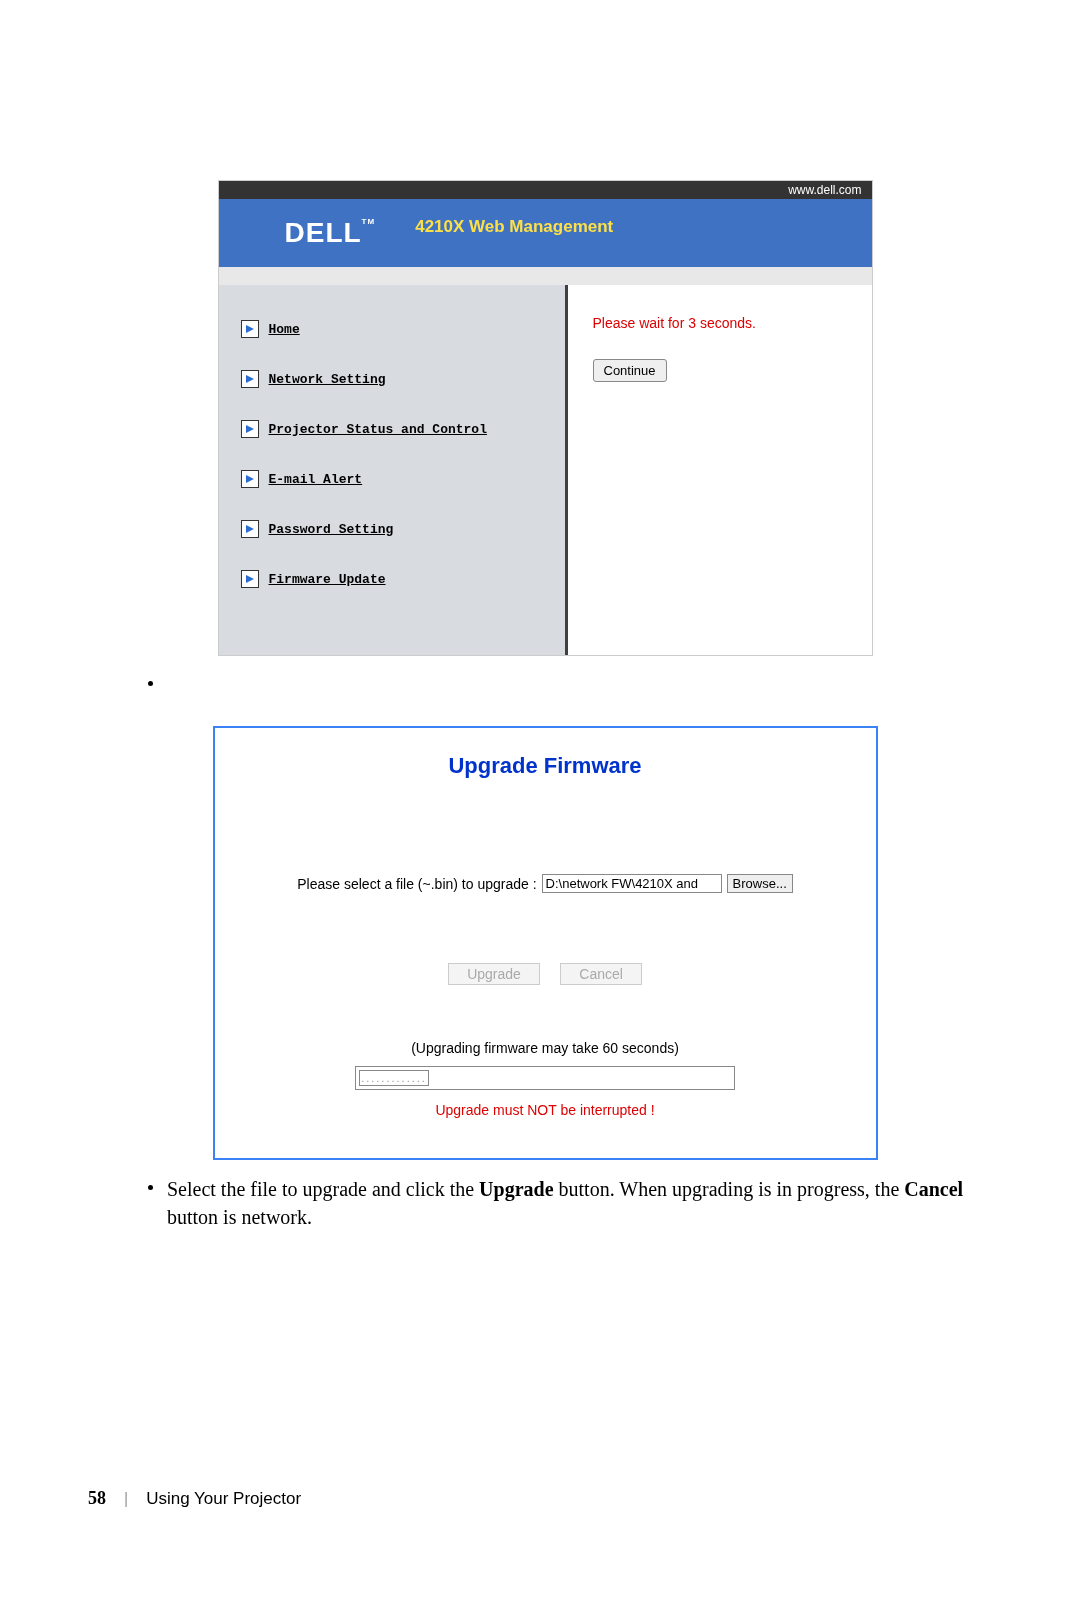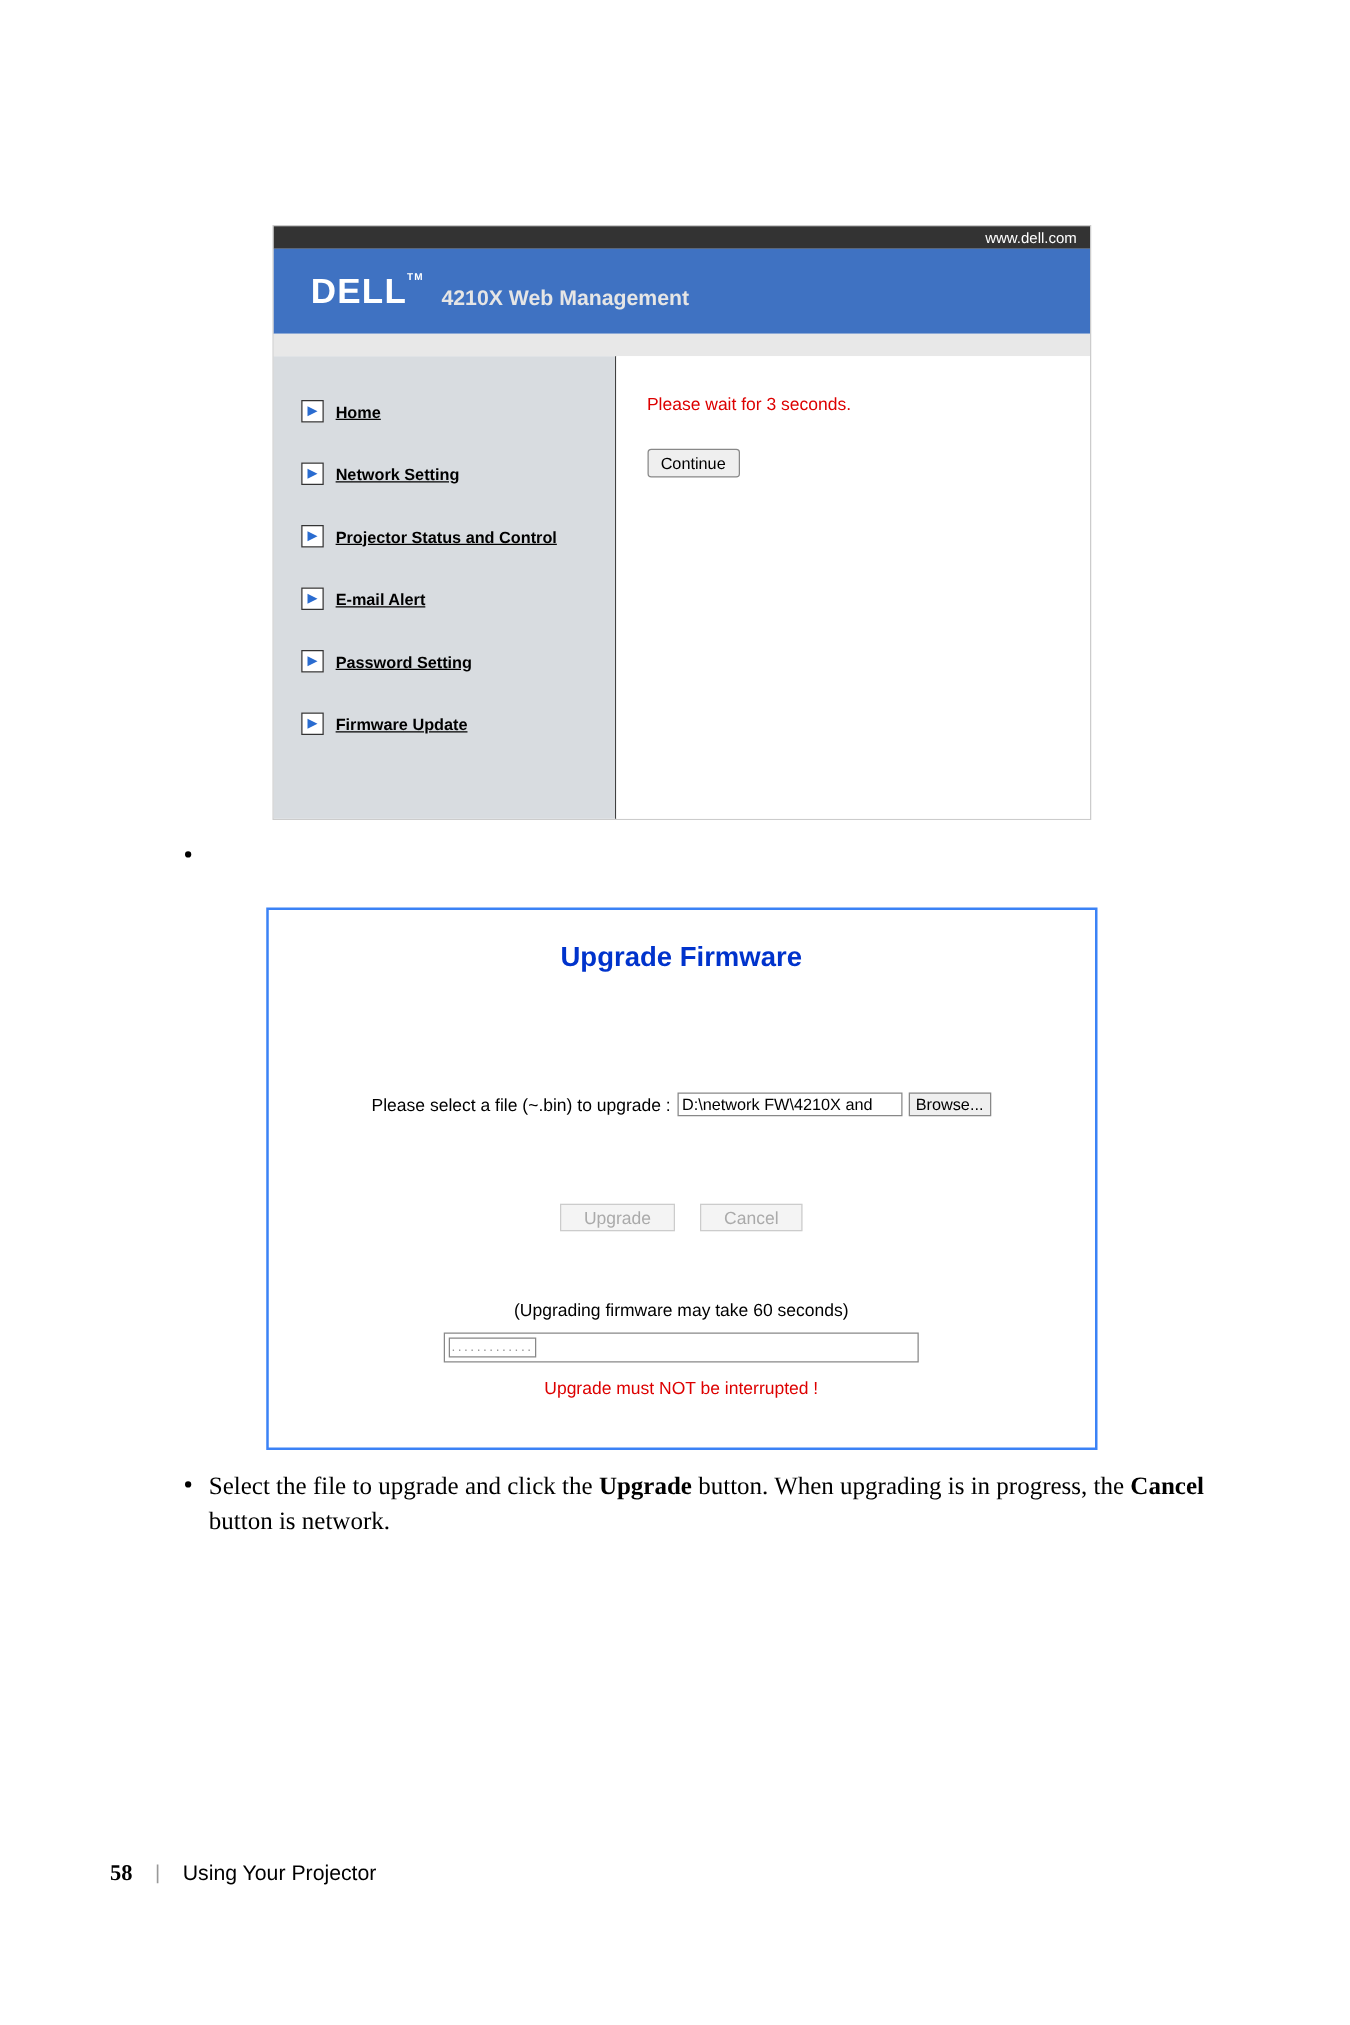--- a/index.html
+++ b/index.html
@@ -24,54 +24,55 @@
     }
     .topbar {
       background: #333;
       color: #fff;
       font-size: 12px;
       padding: 2px 10px;
       text-align: right;
     }
     .banner {
       background: #3f72c2;
-      padding: 18px 30px;
-      display: flex;
-      align-items: flex-end;
-      gap: 4px;
+      padding: 18px 66px;
+      display: flex;
+      align-items: flex-start;
+      gap: 18px;
     }
     .dell-logo-text {
       color: #fff;
       font-weight: bold;
       font-size: 28px;
       letter-spacing: 1px;
     }
     .dell-tm {
       color: #fff;
       font-size: 8px;
       vertical-align: top;
     }
     .banner-title {
-      color: #e5e5e5;
+      color: #fde047;
       font-weight: bold;
       font-size: 17px;
-      margin-left: 10px;
+      margin-left: 22px;
     }
     .lightbar {
       background: #e8e8e8;
       height: 18px;
     }
     .content-row {
       display: flex;
     }
     .sidebar {
-      width: 274px;
+      width: 349px;
       background: #d8dce0;
       padding: 35px 8px 35px 22px;
-      border-right: 1px solid #404040;
+      border-right: 3px solid #404040;
+      font-family: Liberation Mono, monospace;
     }
     .nav-item {
       display: flex;
       align-items: center;
       gap: 10px;
       margin-bottom: 32px;
     }
     .nav-icon {
       width: 18px;
       height: 18px;

